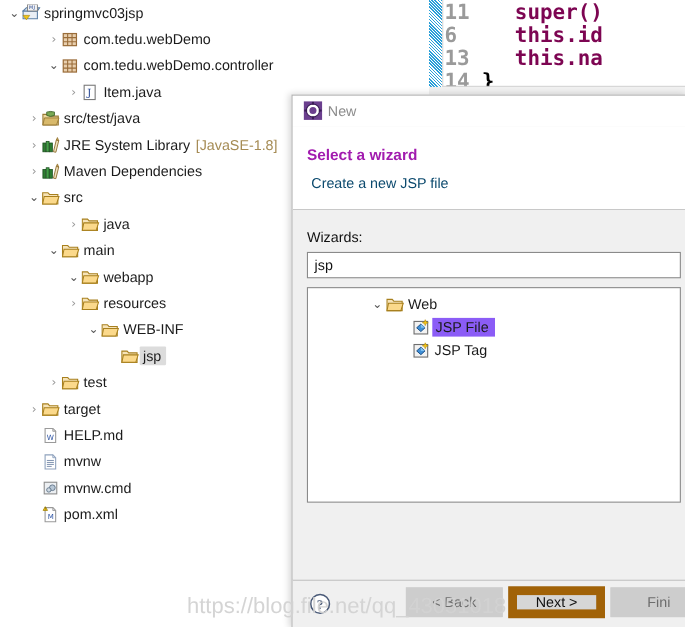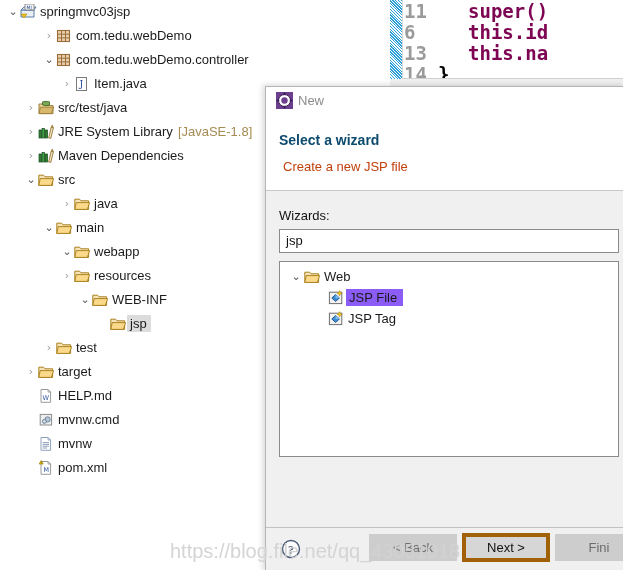--- a/index.html
+++ b/index.html
@@ -88,45 +88,45 @@
   #titleText{
     position:absolute;left:32px;top:5px;height:18px;line-height:18px;
     color:#8c8c8c;font-size:13px;
   }
   #headerArea{
     position:absolute;left:0;top:28px;width:358px;height:75px;
     background:#ffffff;border-bottom:1px solid #c8c8c8;
   }
   #wizTitle{
     position:absolute;left:13px;top:17px;
-    font-size:14px;font-weight:bold;color:#0c4a6e;
+    font-size:14px;font-weight:bold;color:#a21caf;
   }
   #wizDesc{
     position:absolute;left:17px;top:44px;
-    font-size:13px;color:#c2410c;
+    font-size:13px;color:#0c4a6e;
   }
   #body{
     position:absolute;left:0;top:104px;width:358px;height:335px;
     background:#f0f0f0;
   }
   #wizardsLabel{
     position:absolute;left:13px;top:17px;font-size:13px;color:#111;
   }
   #filterInput{
     position:absolute;left:13px;top:38px;width:340px;height:24px;
     background:#ffffff;border:1px solid #8a8a8a;
     box-sizing:border-box;
   }
   #filterText{
     position:absolute;left:6px;top:3px;font-size:13px;color:#111;
   }
   #treeBox{
     position:absolute;left:13px;top:70px;width:340px;height:196px;
     background:#ffffff;border:1px solid #8a8a8a;
-    box-sizing:border-box;overflow:hidden;
+    box-sizing:border-box;overflow:hidden;padding-left:47px;
   }
   .wrow{position:relative;height:21px;line-height:21px;white-space:nowrap;font-size:13px;}
   .warrow{
     display:inline-block;width:16px;text-align:center;color:#555;
     font-size:11px;vertical-align:top;font-family:"DejaVu Sans",sans-serif;
   }
   .wico{display:inline-block;width:18px;height:21px;vertical-align:top;}
   .wico svg{display:block;margin-top:3px;}
   .wlbl{vertical-align:top;padding-left:2px;color:#1a1a1a;}
   .wlbl.sel{background:#8b5cf6;padding:1px 6px 1px 3px;}
@@ -139,21 +139,21 @@
   .dbtn{
     position:absolute;top:6px;height:27px;
     background:#cdcdcd;border:1px solid #cdcdcd;
     font-size:13px;color:#6d6d6d;
     display:flex;align-items:center;justify-content:center;
     box-sizing:border-box;
   }
   #btnBack{left:103px;width:88px;}
   #btnNext{
     left:196px;width:88px;background:#d6d6d6;color:#111;
-    border:4px solid #a16207;top:5px;height:29px;
+    border:8px solid #a16207;top:5px;height:29px;
   }
   #btnFinish{left:289px;width:88px;color:#6d6d6d;}
   #watermarkWrap{
     position:absolute;left:0;top:0;width:623px;height:570px;
     overflow:hidden;pointer-events:none;
   }
   #wmText{
     position:absolute;left:170px;top:540px;font-size:20px;
     color:rgba(210,210,210,0.95);white-space:nowrap;
   }
@@ -268,34 +268,34 @@
       <div class="trow"><span style="display: inline-block; width: 24px;"></span><span class="arrow">›</span><span class="ico"><svg width="17" height="16" viewBox="0 0 17 16">
             <path d="M0.8 3.2 L5.6 3.2 L7 4.8 L14.6 4.8 L14.6 13.4 L0.8 13.4 Z" fill="#f6e3b8" stroke="#a8801e" stroke-width="1"></path>
             <path d="M2.2 6.6 L15.6 6.6 L13.4 13.4 L0.8 13.4 Z" fill="#fbd98b" stroke="#a8801e" stroke-width="0.95"></path>
           </svg></span><span class="lbl">target</span></div>
       <div class="trow"><span style="display: inline-block; width: 24px;"></span><span class="arrow blank"></span><span class="ico"><svg width="17" height="16" viewBox="0 0 17 16">
             <path d="M3 1.5 L10 1.5 L12.6 4.1 L12.6 14.3 L3 14.3 Z" fill="#ffffff" stroke="#9a9a9a" stroke-width="1"></path>
             <path d="M10 1.5 L10 4.1 L12.6 4.1 Z" fill="#e2e2e2" stroke="#9a9a9a" stroke-width="0.8"></path>
             <text x="4.6" y="11.6" font-family="DejaVu Sans" font-size="6.6" fill="#2f55a4">W</text>
           </svg></span><span class="lbl">HELP.md</span></div>
       <div class="trow"><span style="display: inline-block; width: 24px;"></span><span class="arrow blank"></span><span class="ico"><svg width="17" height="16" viewBox="0 0 17 16">
-            <rect x="2.2" y="2.4" width="11.4" height="10.6" fill="#eceff2" stroke="#8d8d8d" stroke-width="1"></rect>
-            <circle cx="9.6" cy="7.4" r="2.6" fill="#b9c8d6" stroke="#5d7287" stroke-width="0.8"></circle>
-            <circle cx="6.4" cy="9.4" r="2" fill="#cfd9e2" stroke="#5d7287" stroke-width="0.8"></circle>
-          </svg></span><span class="lbl">mvnw.cmd</span></div>
-      <div class="trow"><span style="display: inline-block; width: 24px;"></span><span class="arrow blank"></span><span class="ico"><svg width="17" height="16" viewBox="0 0 17 16">
             <path d="M3 1.5 L10 1.5 L12.6 4.1 L12.6 14.3 L3 14.3 Z" fill="#ffffff" stroke="#8fa2bd" stroke-width="1"></path>
             <path d="M10 1.5 L10 4.1 L12.6 4.1 Z" fill="#d9e3f0" stroke="#8fa2bd" stroke-width="0.8"></path>
             <g stroke="#7f93b0" stroke-width="0.9">
               <line x1="4.6" y1="6.6" x2="11" y2="6.6"></line>
               <line x1="4.6" y1="8.4" x2="11" y2="8.4"></line>
               <line x1="4.6" y1="10.2" x2="11" y2="10.2"></line>
               <line x1="4.6" y1="12" x2="9" y2="12"></line>
             </g>
           </svg></span><span class="lbl">mvnw</span></div>
+      <div class="trow"><span style="display: inline-block; width: 24px;"></span><span class="arrow blank"></span><span class="ico"><svg width="17" height="16" viewBox="0 0 17 16">
+            <rect x="2.2" y="2.4" width="11.4" height="10.6" fill="#eceff2" stroke="#8d8d8d" stroke-width="1"></rect>
+            <circle cx="9.6" cy="7.4" r="2.6" fill="#b9c8d6" stroke="#5d7287" stroke-width="0.8"></circle>
+            <circle cx="6.4" cy="9.4" r="2" fill="#cfd9e2" stroke="#5d7287" stroke-width="0.8"></circle>
+          </svg></span><span class="lbl">mvnw.cmd</span></div>
       <div class="trow"><span style="display: inline-block; width: 24px;"></span><span class="arrow blank"></span><span class="ico"><svg width="17" height="16" viewBox="0 0 17 16">
             <path d="M3 1.5 L10 1.5 L12.6 4.1 L12.6 14.3 L3 14.3 Z" fill="#ffffff" stroke="#9a9a9a" stroke-width="1"></path>
             <path d="M10 1.5 L10 4.1 L12.6 4.1 Z" fill="#e2e2e2" stroke="#9a9a9a" stroke-width="0.8"></path>
             <text x="5.4" y="12" font-family="DejaVu Sans" font-size="6.4" fill="#2f55a4">M</text>
             <path d="M1.2 4 L5.2 4 L3.2 0.6 Z" fill="#f0c419" stroke="#9a7b00" stroke-width="0.7"></path>
             <text x="2.5" y="3.6" font-family="DejaVu Sans" font-size="3.6" fill="#5a4500">!</text>
           </svg></span><span class="lbl">pom.xml</span></div>
     </div>
 
   <div id="dialog">

